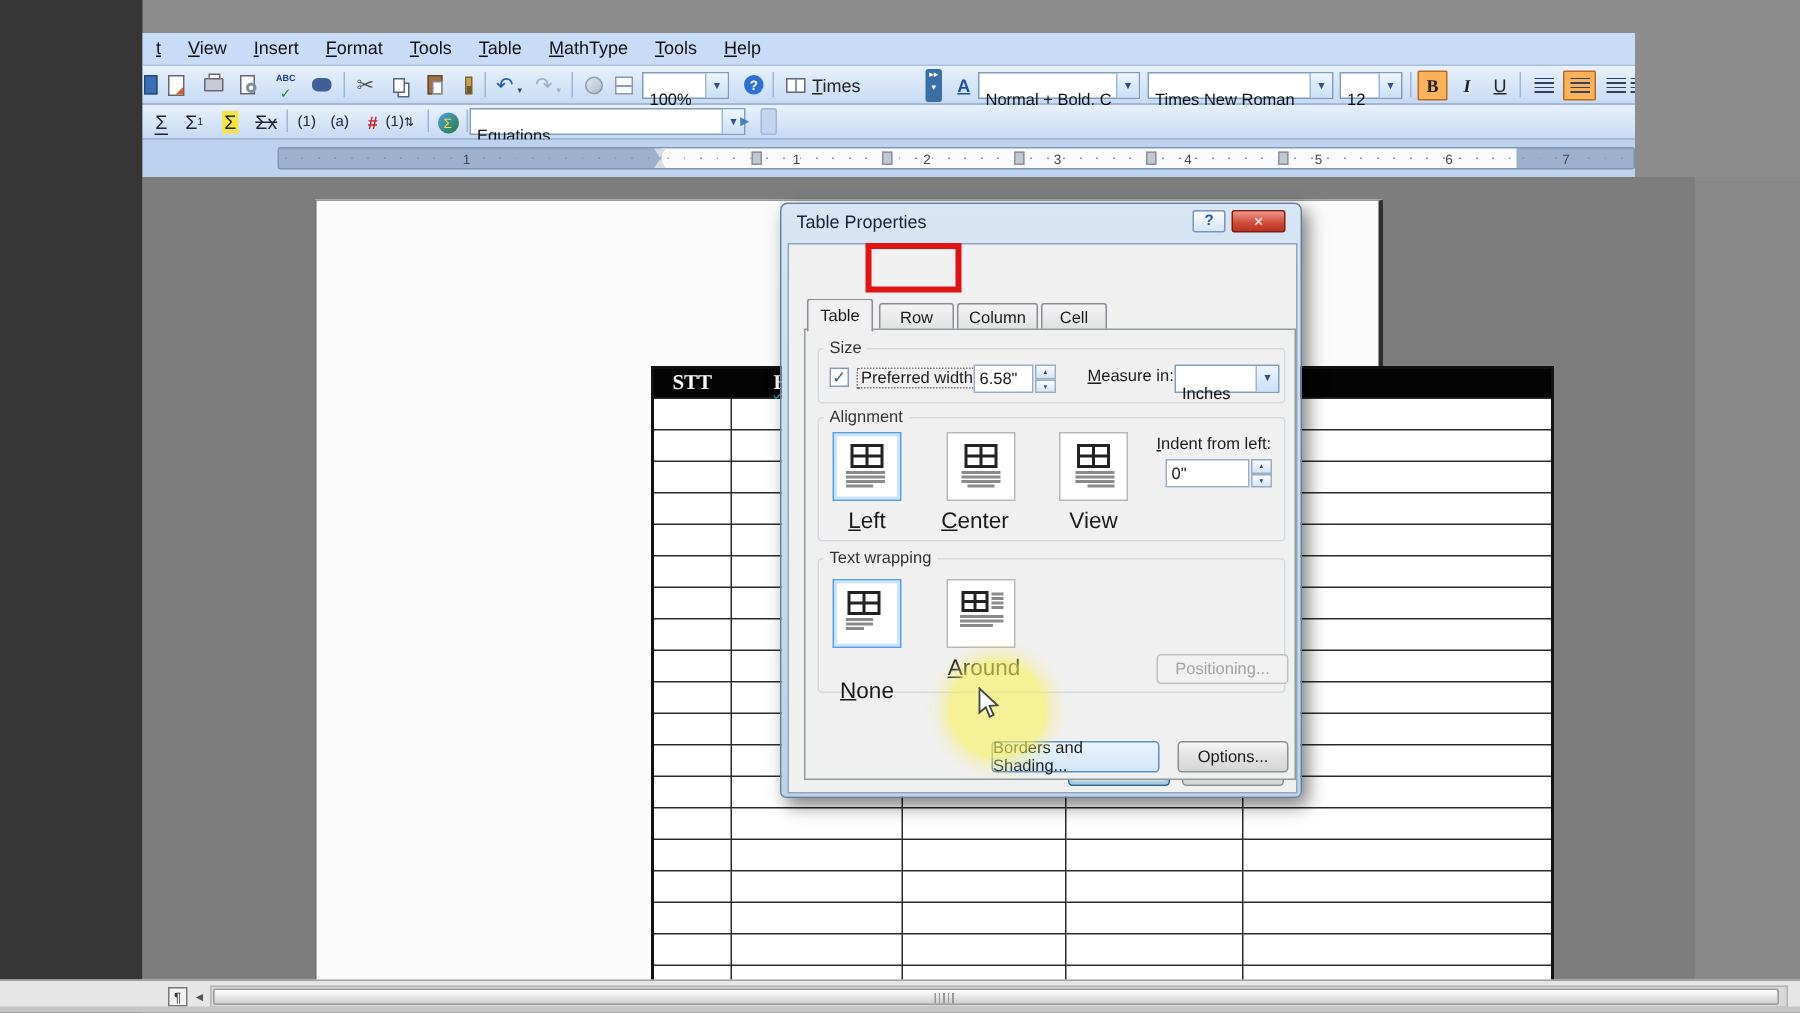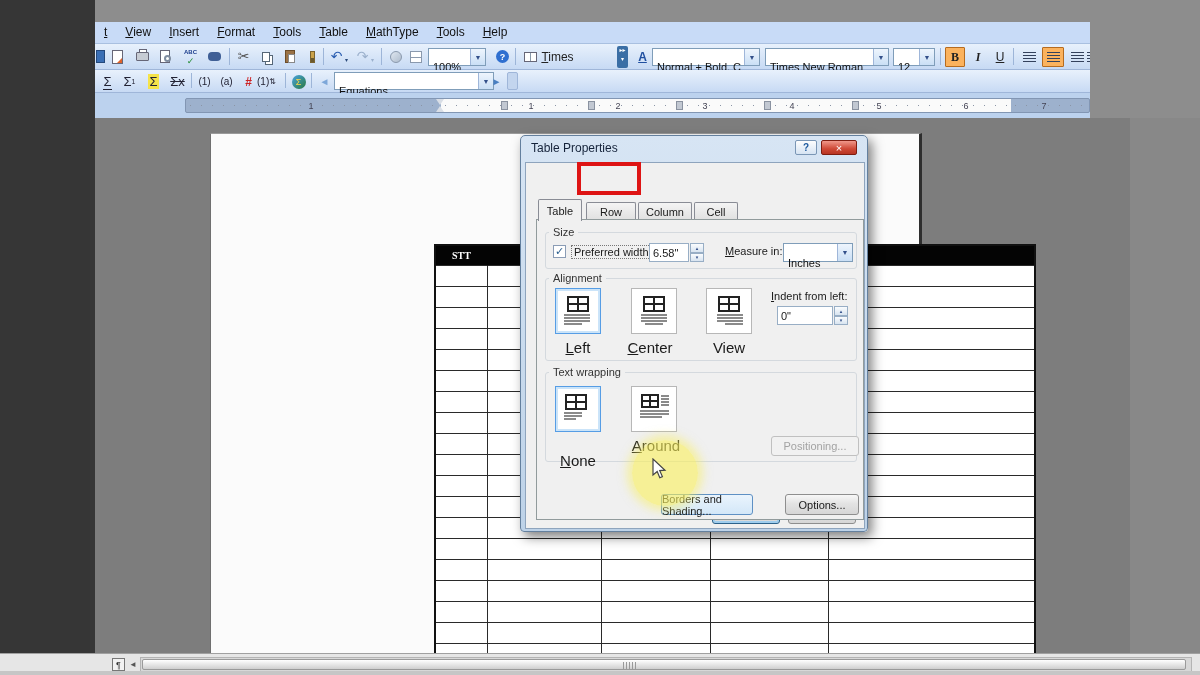--- a/index.html
+++ b/index.html
@@ -65,21 +65,21 @@
   
   #doc-area { left:95px; top:118px; width:1035px; height:537px; background:#7d7d7d; }
   #page { position:absolute; left:115px; top:15px; width:712px; height:522px; background:#fbfbfb;
           border-left:1px solid #6f6f6f; border-top:1px solid #9a9a9a; border-right:3px solid #2e2e2e; }
   #document-table { position:absolute; left:223px; top:110px; display:grid;
           grid-template-columns:52px 114px 109px 118px 205px;
           border:2px solid #111; background:#fff; }
   .dcell { border-right:1px solid #2a2a2a; border-bottom:1px solid #2a2a2a; height:21px; }
   .dcell.last { border-right:none; }
   .dhead { height:20px; background:#040404; color:#fff; font-family:"Liberation Serif", serif;
-           font-weight:bold; font-size:10px; display:flex; align-items:center; justify-content:center; }
+           font-weight:bold; font-size:14px; display:flex; align-items:center; justify-content:center; }
   .squiggle { text-decoration:underline wavy #2aa198 1px; text-underline-offset:3px; }
   #partial-letter { position:absolute; left:419px; top:113px; width:3px; height:13px; background:#f4f4f4; }
 
   
   #dialog { left:520px; top:135px; width:348px; height:397px; z-index:10;
             background:linear-gradient(#d7e5f4,#bdd2e8); border:1px solid #64809e;
             border-radius:5px 5px 4px 4px; box-shadow:4px 5px 12px rgba(0,0,0,.5);
             font-size:11px; color:#1a1a1a; }
   #dlg-title { position:absolute; left:10px; top:5px; font-size:12px; color:#15233a; }
   .cap-btn { position:absolute; top:4px; height:15px; border-radius:2px; display:flex;
@@ -267,21 +267,21 @@
     <div class="ico" style="left:100px;top:2px;font-size:10px;color:#223">(1)</div>
     <div class="ico" style="left:122px;top:2px;font-size:10px;color:#223">(a)</div>
     <div class="ico" style="left:144px;top:2px;font-size:12px;color:#c22;font-weight:bold">#</div>
     <div class="ico" style="left:162px;top:2px;font-size:10px;color:#223">(1)<span style="font-size:8px">⇅</span></div>
     <div class="sep" style="left:190px;top:3px;height:15px"></div>
     <div class="ico" style="left:194px;top:2px">
         <div style="width:14px;height:14px;border-radius:50%;background:linear-gradient(135deg,#4aa3e0,#2a7a3e);color:#ffd94a;font-size:9px;display:flex;align-items:center;justify-content:center">Σ</div>
       </div>
     <div class="sep" style="left:216px;top:3px;height:15px"></div>
     <div class="ico" style="left:220px;top:2px;color:#7da7d9;font-size:10px">◄</div>
-    <div class="combo" style="left:239px;top:2px;width:160px;height:18px">
+    <div class="combo" style="left:218px;top:2px;width:184px;height:18px">
       <span class="ctext">Equations</span>
       <span class="carrow">▼</span>
     </div>
     <div class="ico" style="left:392px;top:2px;color:#4a7fc1;font-size:10px">►</div>
     <div class="abs" style="left:412px;top:2px;width:11px;height:18px;background:#c3d5ee;border:1px solid #9fb6d9;border-radius:2px"></div>
   </div>
 
   <div id="ruler-row" class="abs">
     <div id="ruler">
       <div class="rticks"></div>
@@ -521,21 +521,21 @@
               <line class="miniline" x1="25" y1="14" x2="33" y2="14"></line>
             <line class="miniline" x1="4" y1="20" x2="33" y2="20"></line>
               <line class="miniline" x1="4" y1="23" x2="33" y2="23"></line>
             <line class="miniline" x1="4" y1="26" x2="26" y2="26"></line>
           </svg>
         </div>
         <span class="opt-label ak" style="left:41px;top:232px">None</span>
         <span class="opt-label ak" style="left:119px;top:217px">Around</span>
         <div class="win-btn disabled ak" style="left:234px;top:216px;width:88px;height:20px">Positioning...</div>
 
-        <div class="win-btn focused" style="left:124px;top:274px;width:92px;height:21px">Borders and Shading...</div>
+        <div class="win-btn focused" style="left:124px;top:274px;width:112px;height:21px">Borders and Shading...</div>
         <div class="win-btn ak" style="left:248px;top:274px;width:74px;height:21px">Options...</div>
       </div>
 
       <div class="win-btn default-btn" style="left:186px;top:340px;width:68px;height:21px">OK</div>
       <div class="win-btn" style="left:262px;top:340px;width:68px;height:21px">Cancel</div>
     </div>
   </div>
 
   <div id="red-rect" class="abs"></div>
   <div id="highlight-circle" class="abs"></div>

